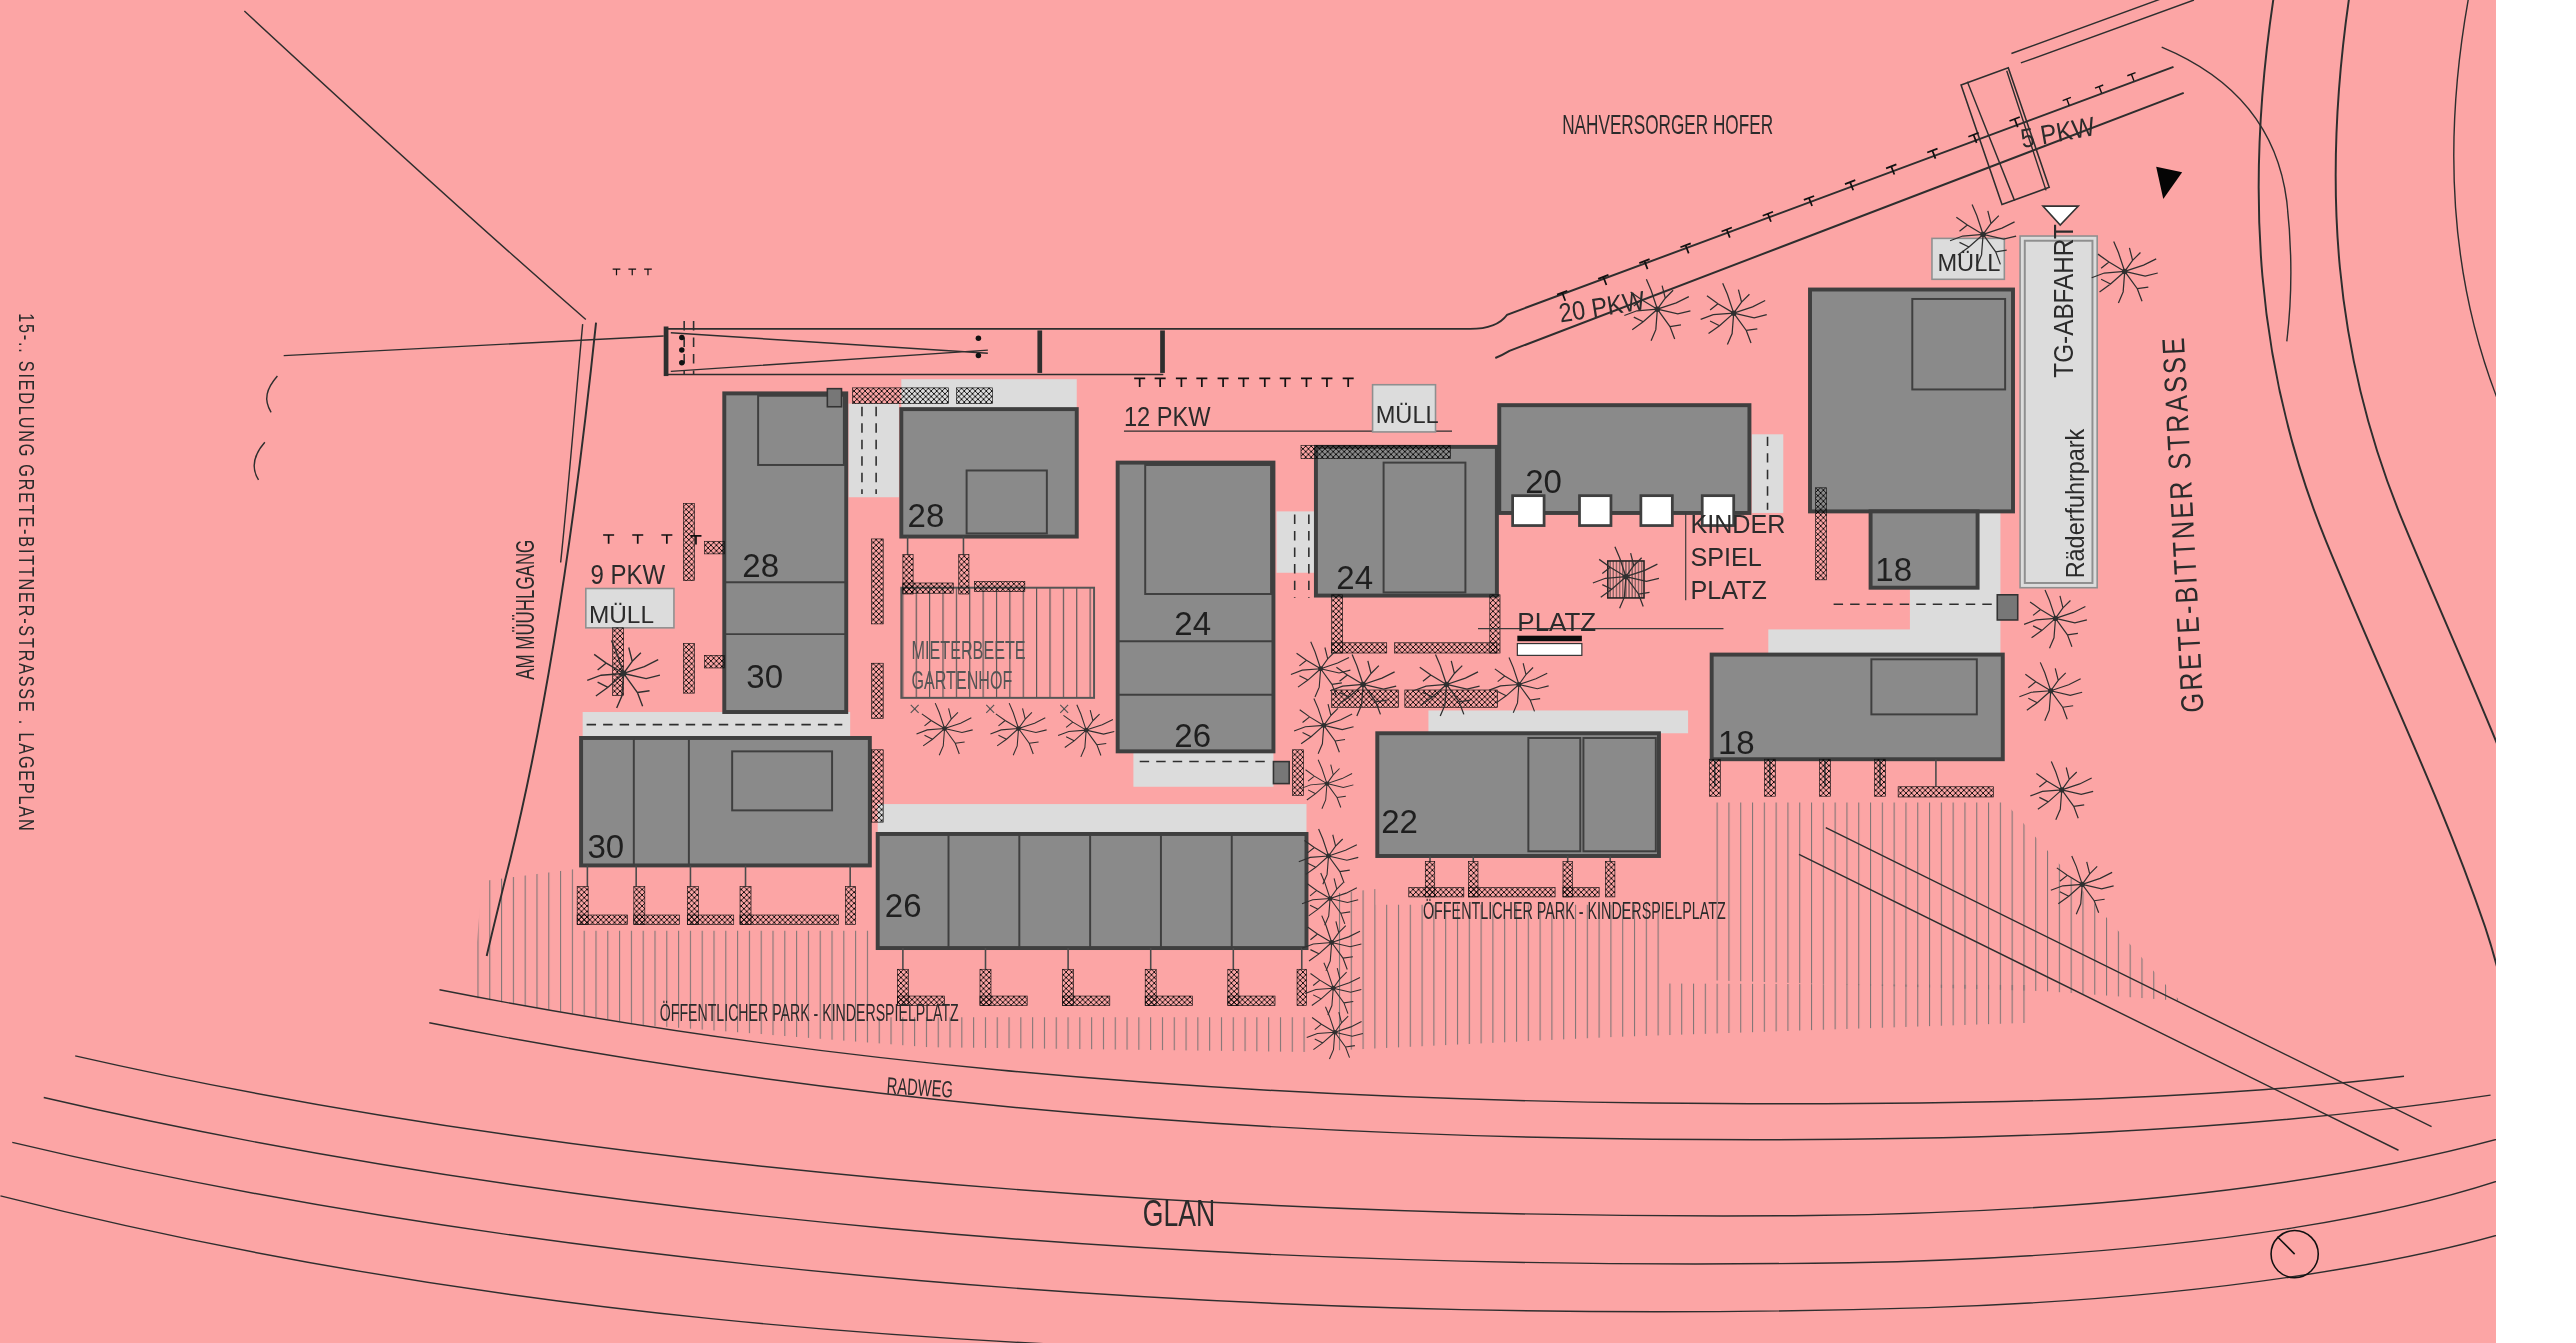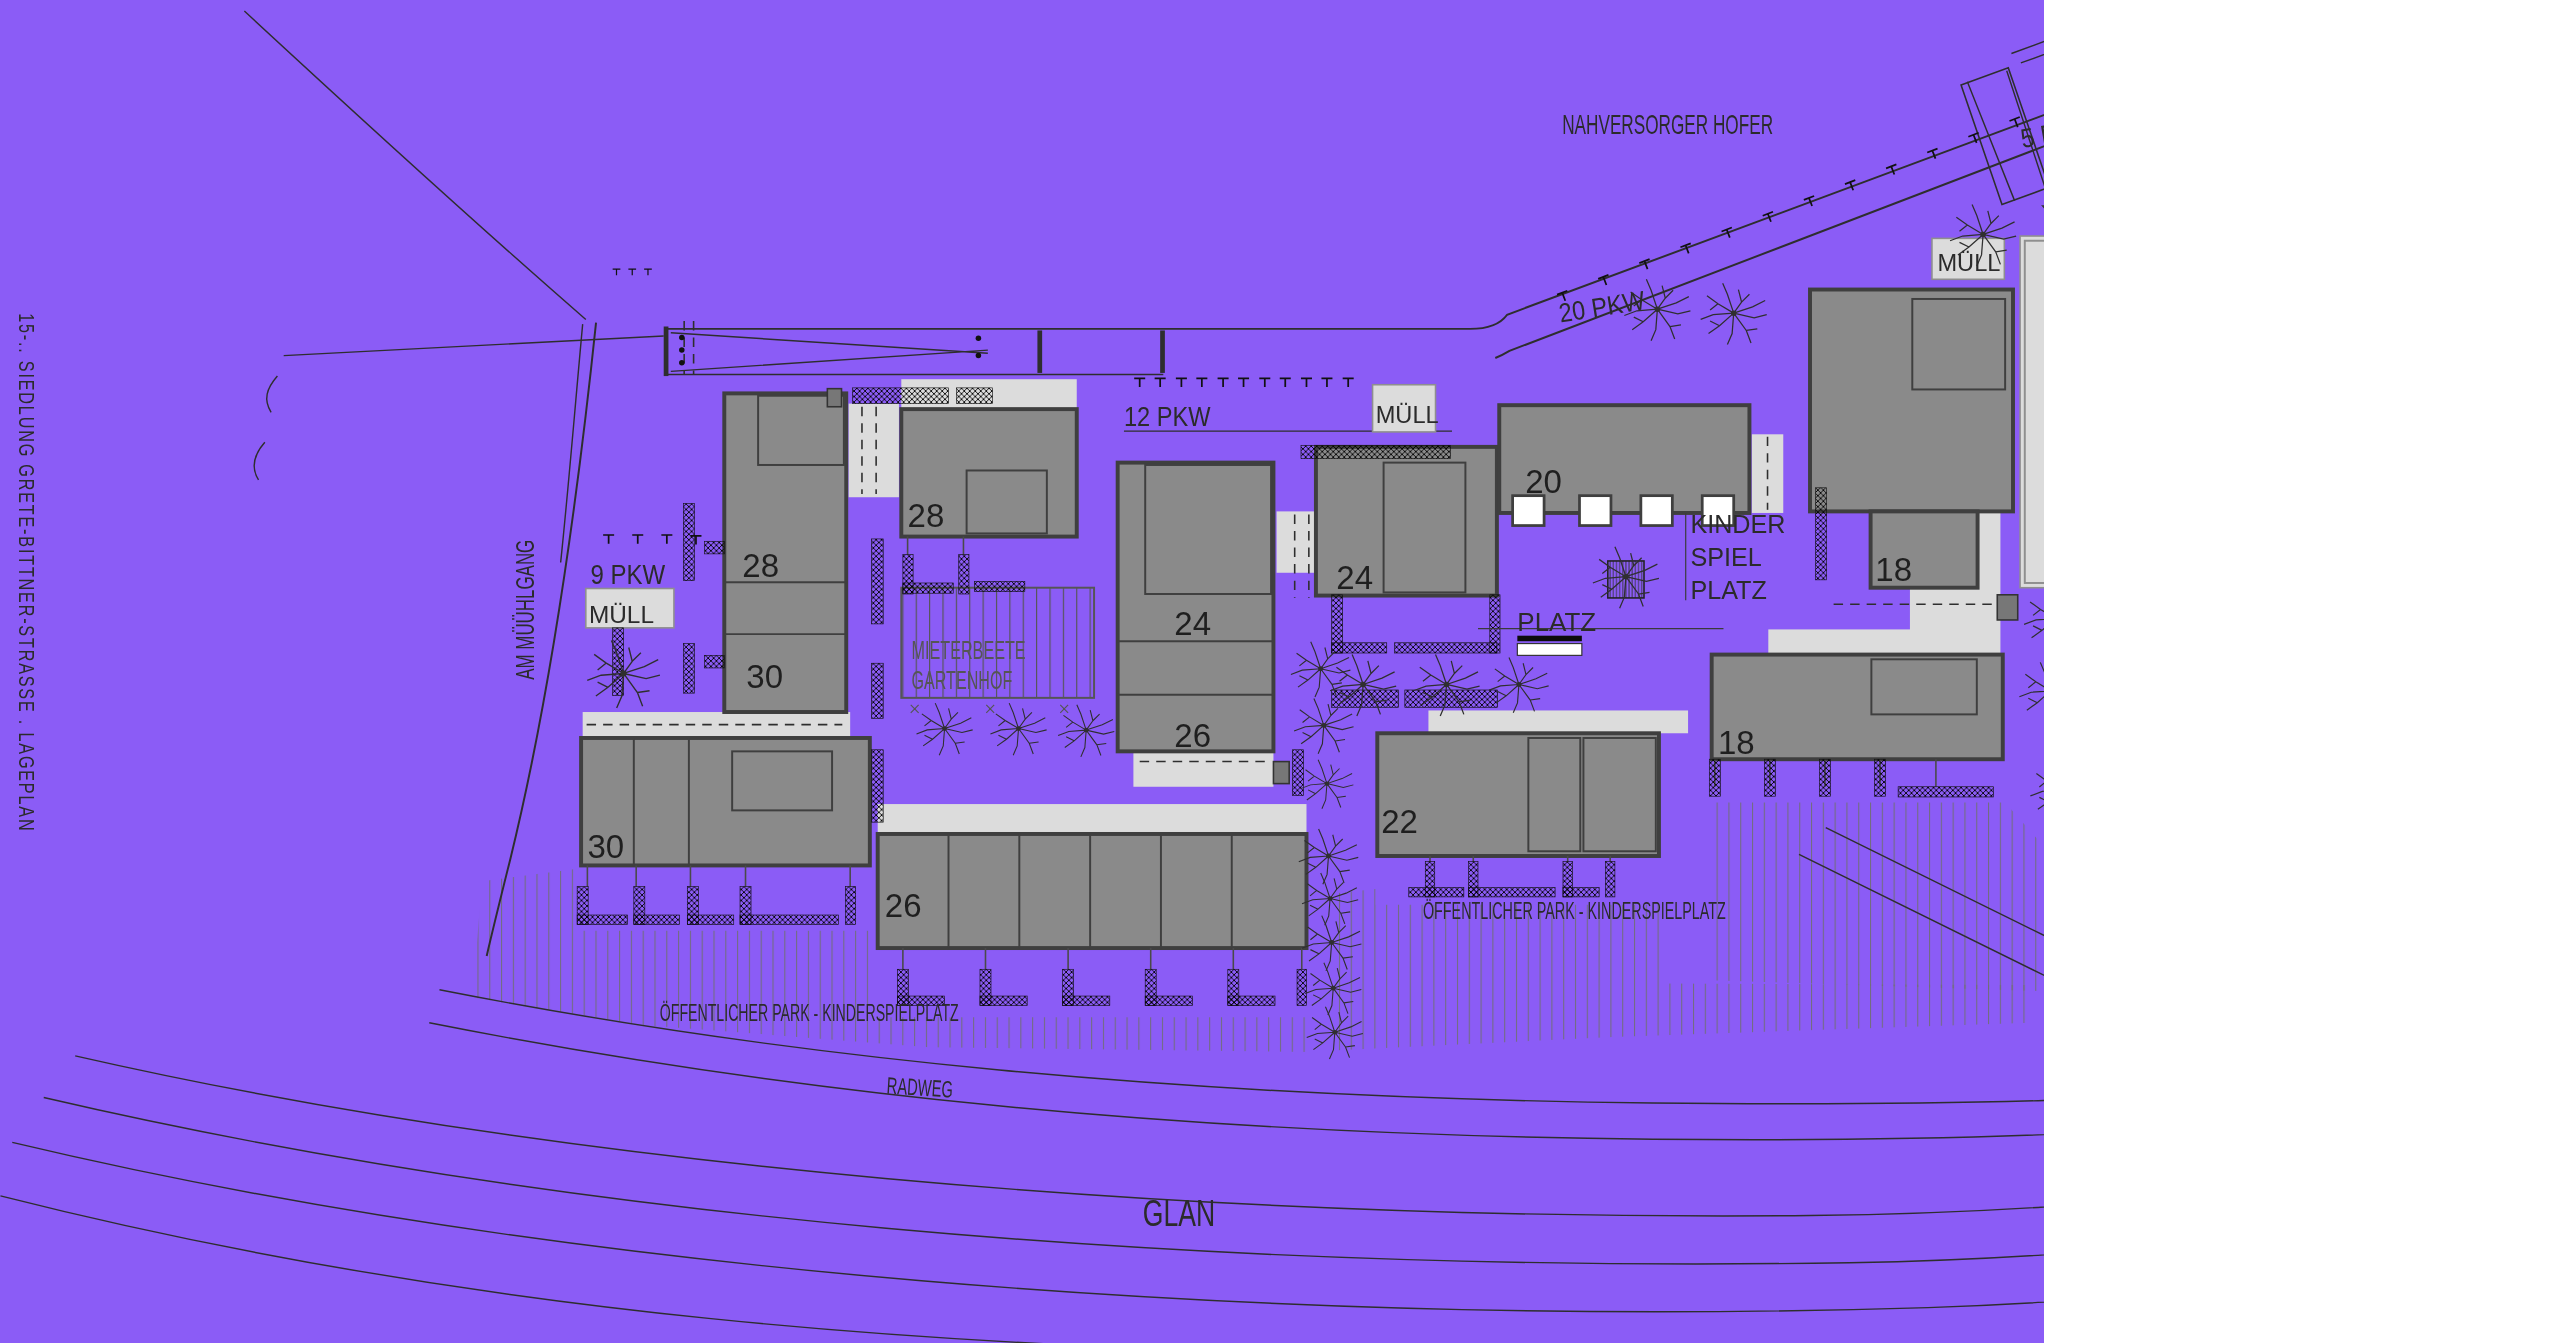--- a/index.html
+++ b/index.html
@@ -1,16 +1,16 @@
 <!DOCTYPE html>
 <html style="font-size:12.6px"><head>
 <meta charset="utf-8">
 <style>
   html,body{margin:0;padding:0;background:#fff;}
-  .stage{position:relative;width:2044px;height:1343px;background:#8b5cf6;overflow:hidden;}
+  .stage{position:relative;width:2496px;height:1343px;background:#fca5a5;overflow:hidden;}
   svg{display:block;}
   .bldg{fill:#8a8a8a;stroke:#3f3f3f;stroke-width:5;}
   .inner{fill:none;stroke:#3f3f3f;stroke-width:2.5;}
   .divln{stroke:#3f3f3f;stroke-width:2.5;}
   .light{fill:#dcdcdc;}
   .lightS{fill:#dcdcdc;stroke:#8f8f8f;stroke-width:2;}
   .rd{fill:none;stroke:#2e2e2e;stroke-width:2.5;}
   .rdthin{fill:none;stroke:#2e2e2e;stroke-width:1.8;}
   .wall{fill:url(#wallHatch);stroke:#111;stroke-width:0.8;}
   .dash{stroke:#2e2e2e;stroke-width:2;stroke-dasharray:12 9;fill:none;}

